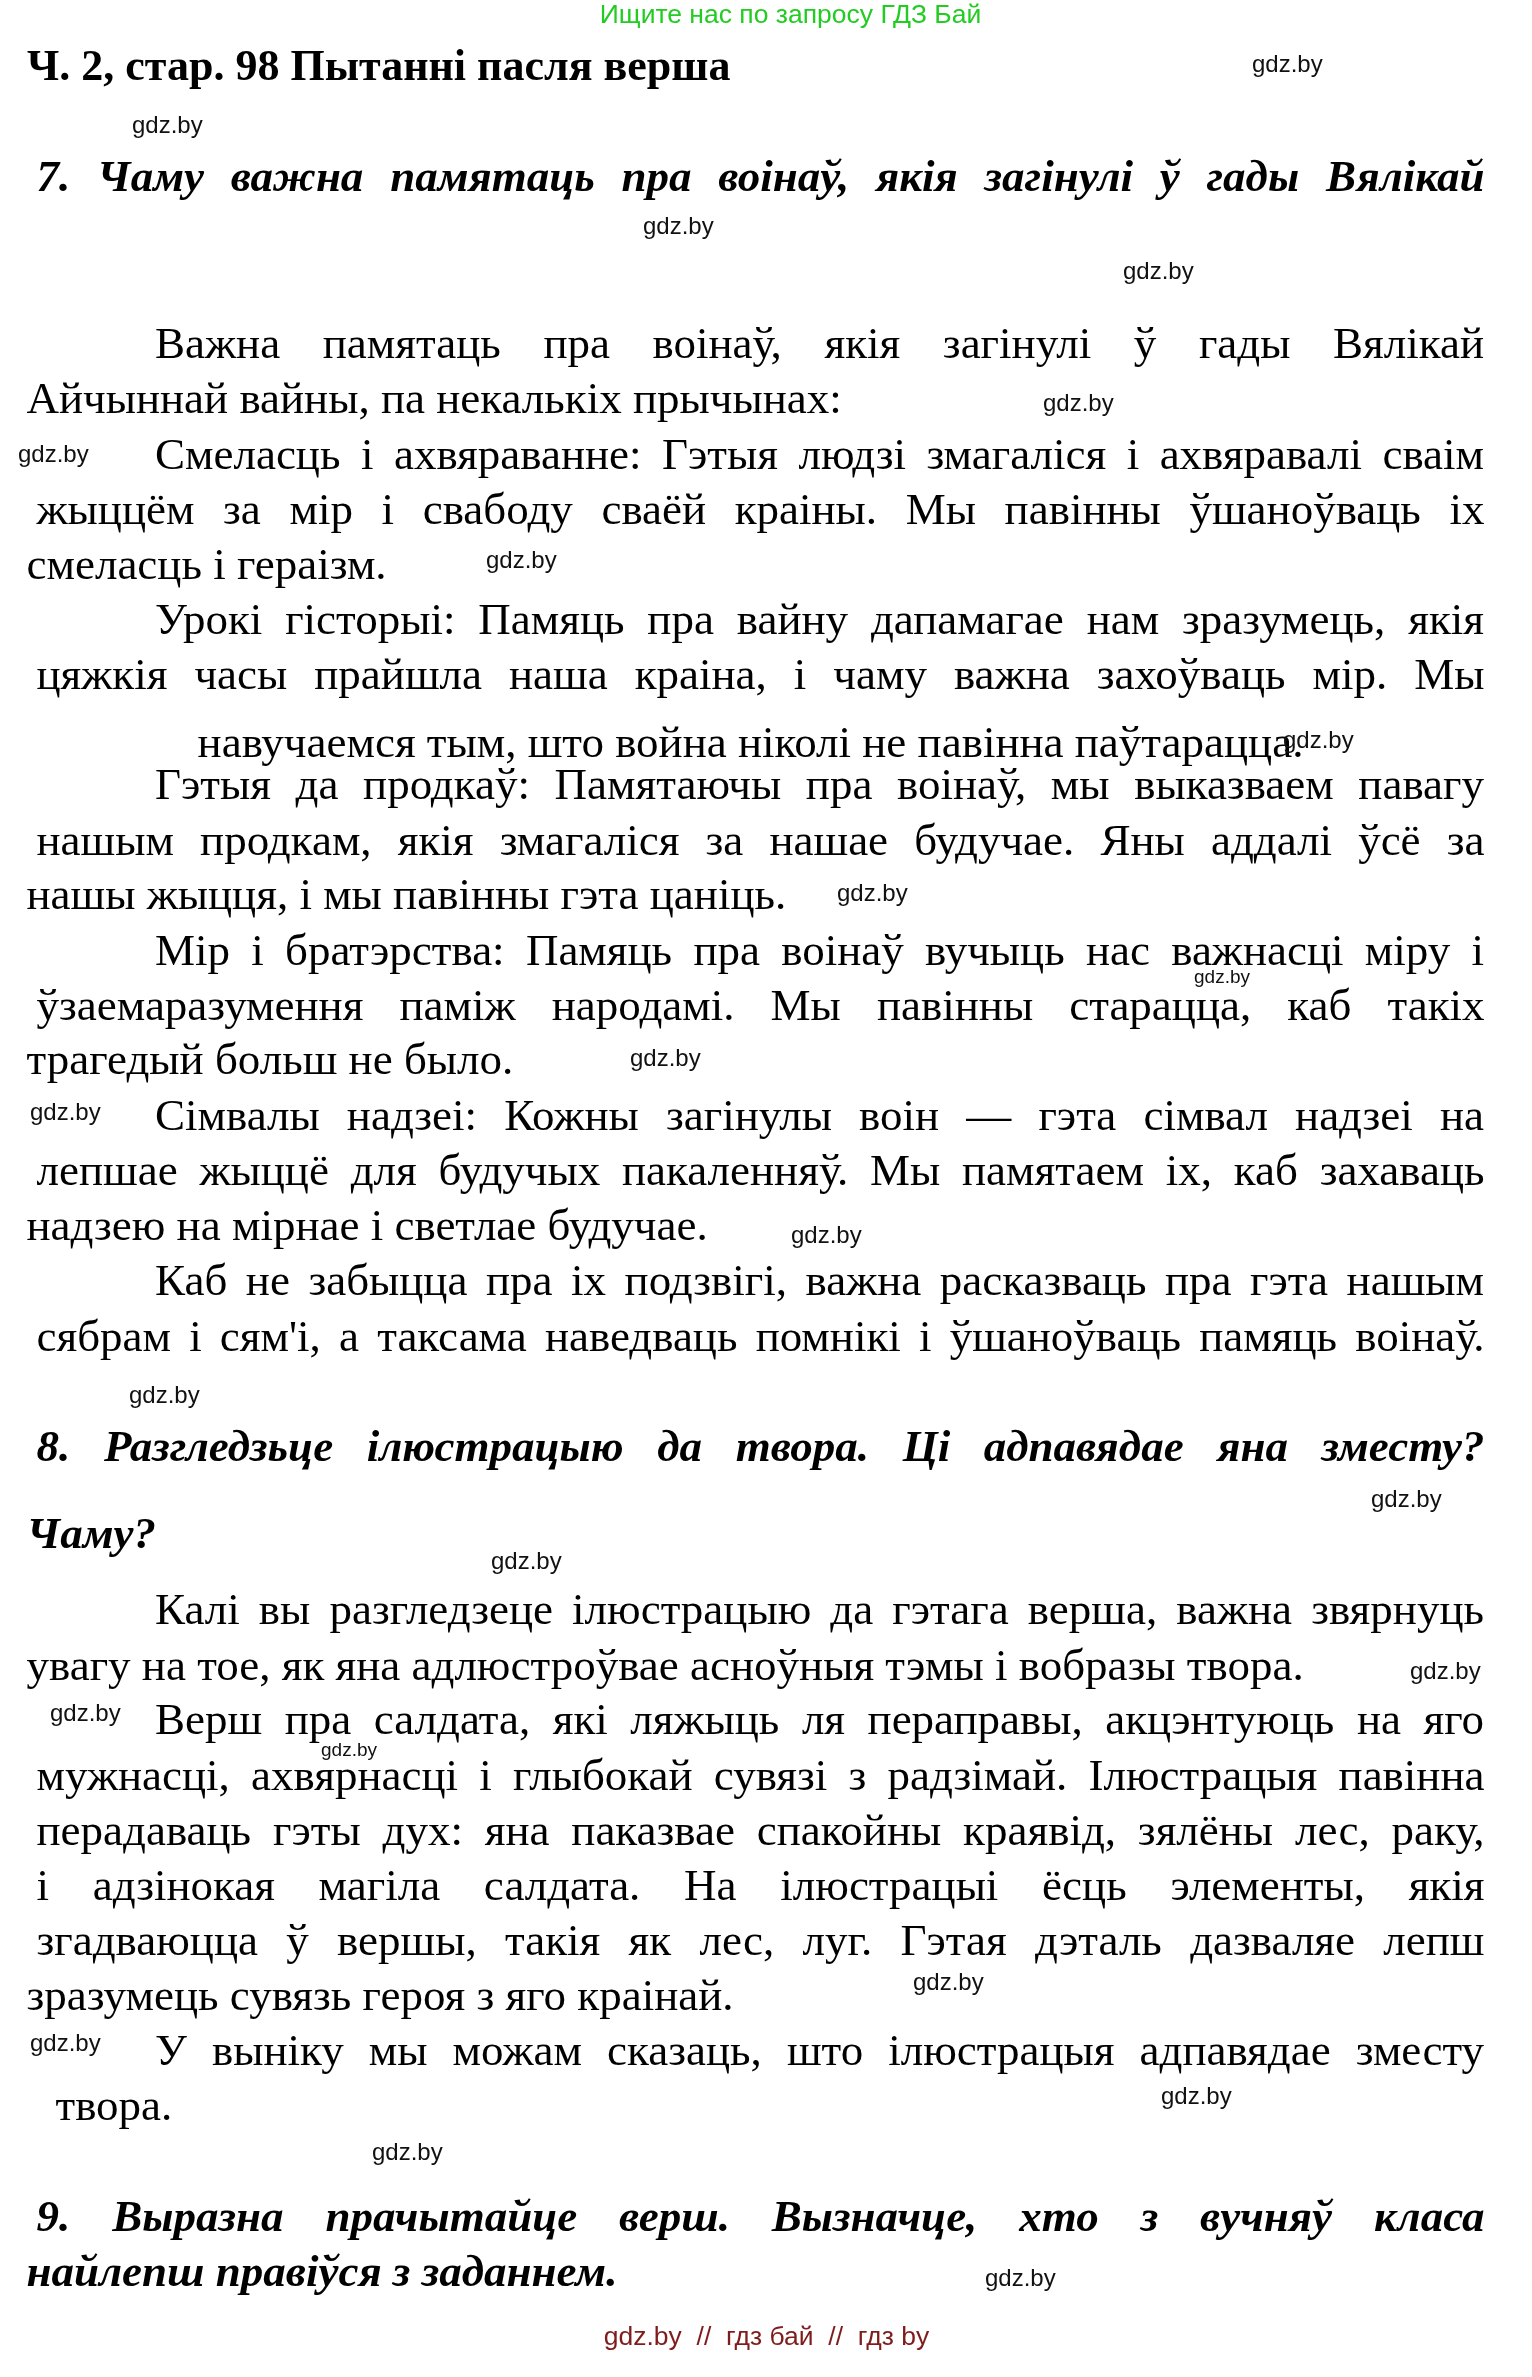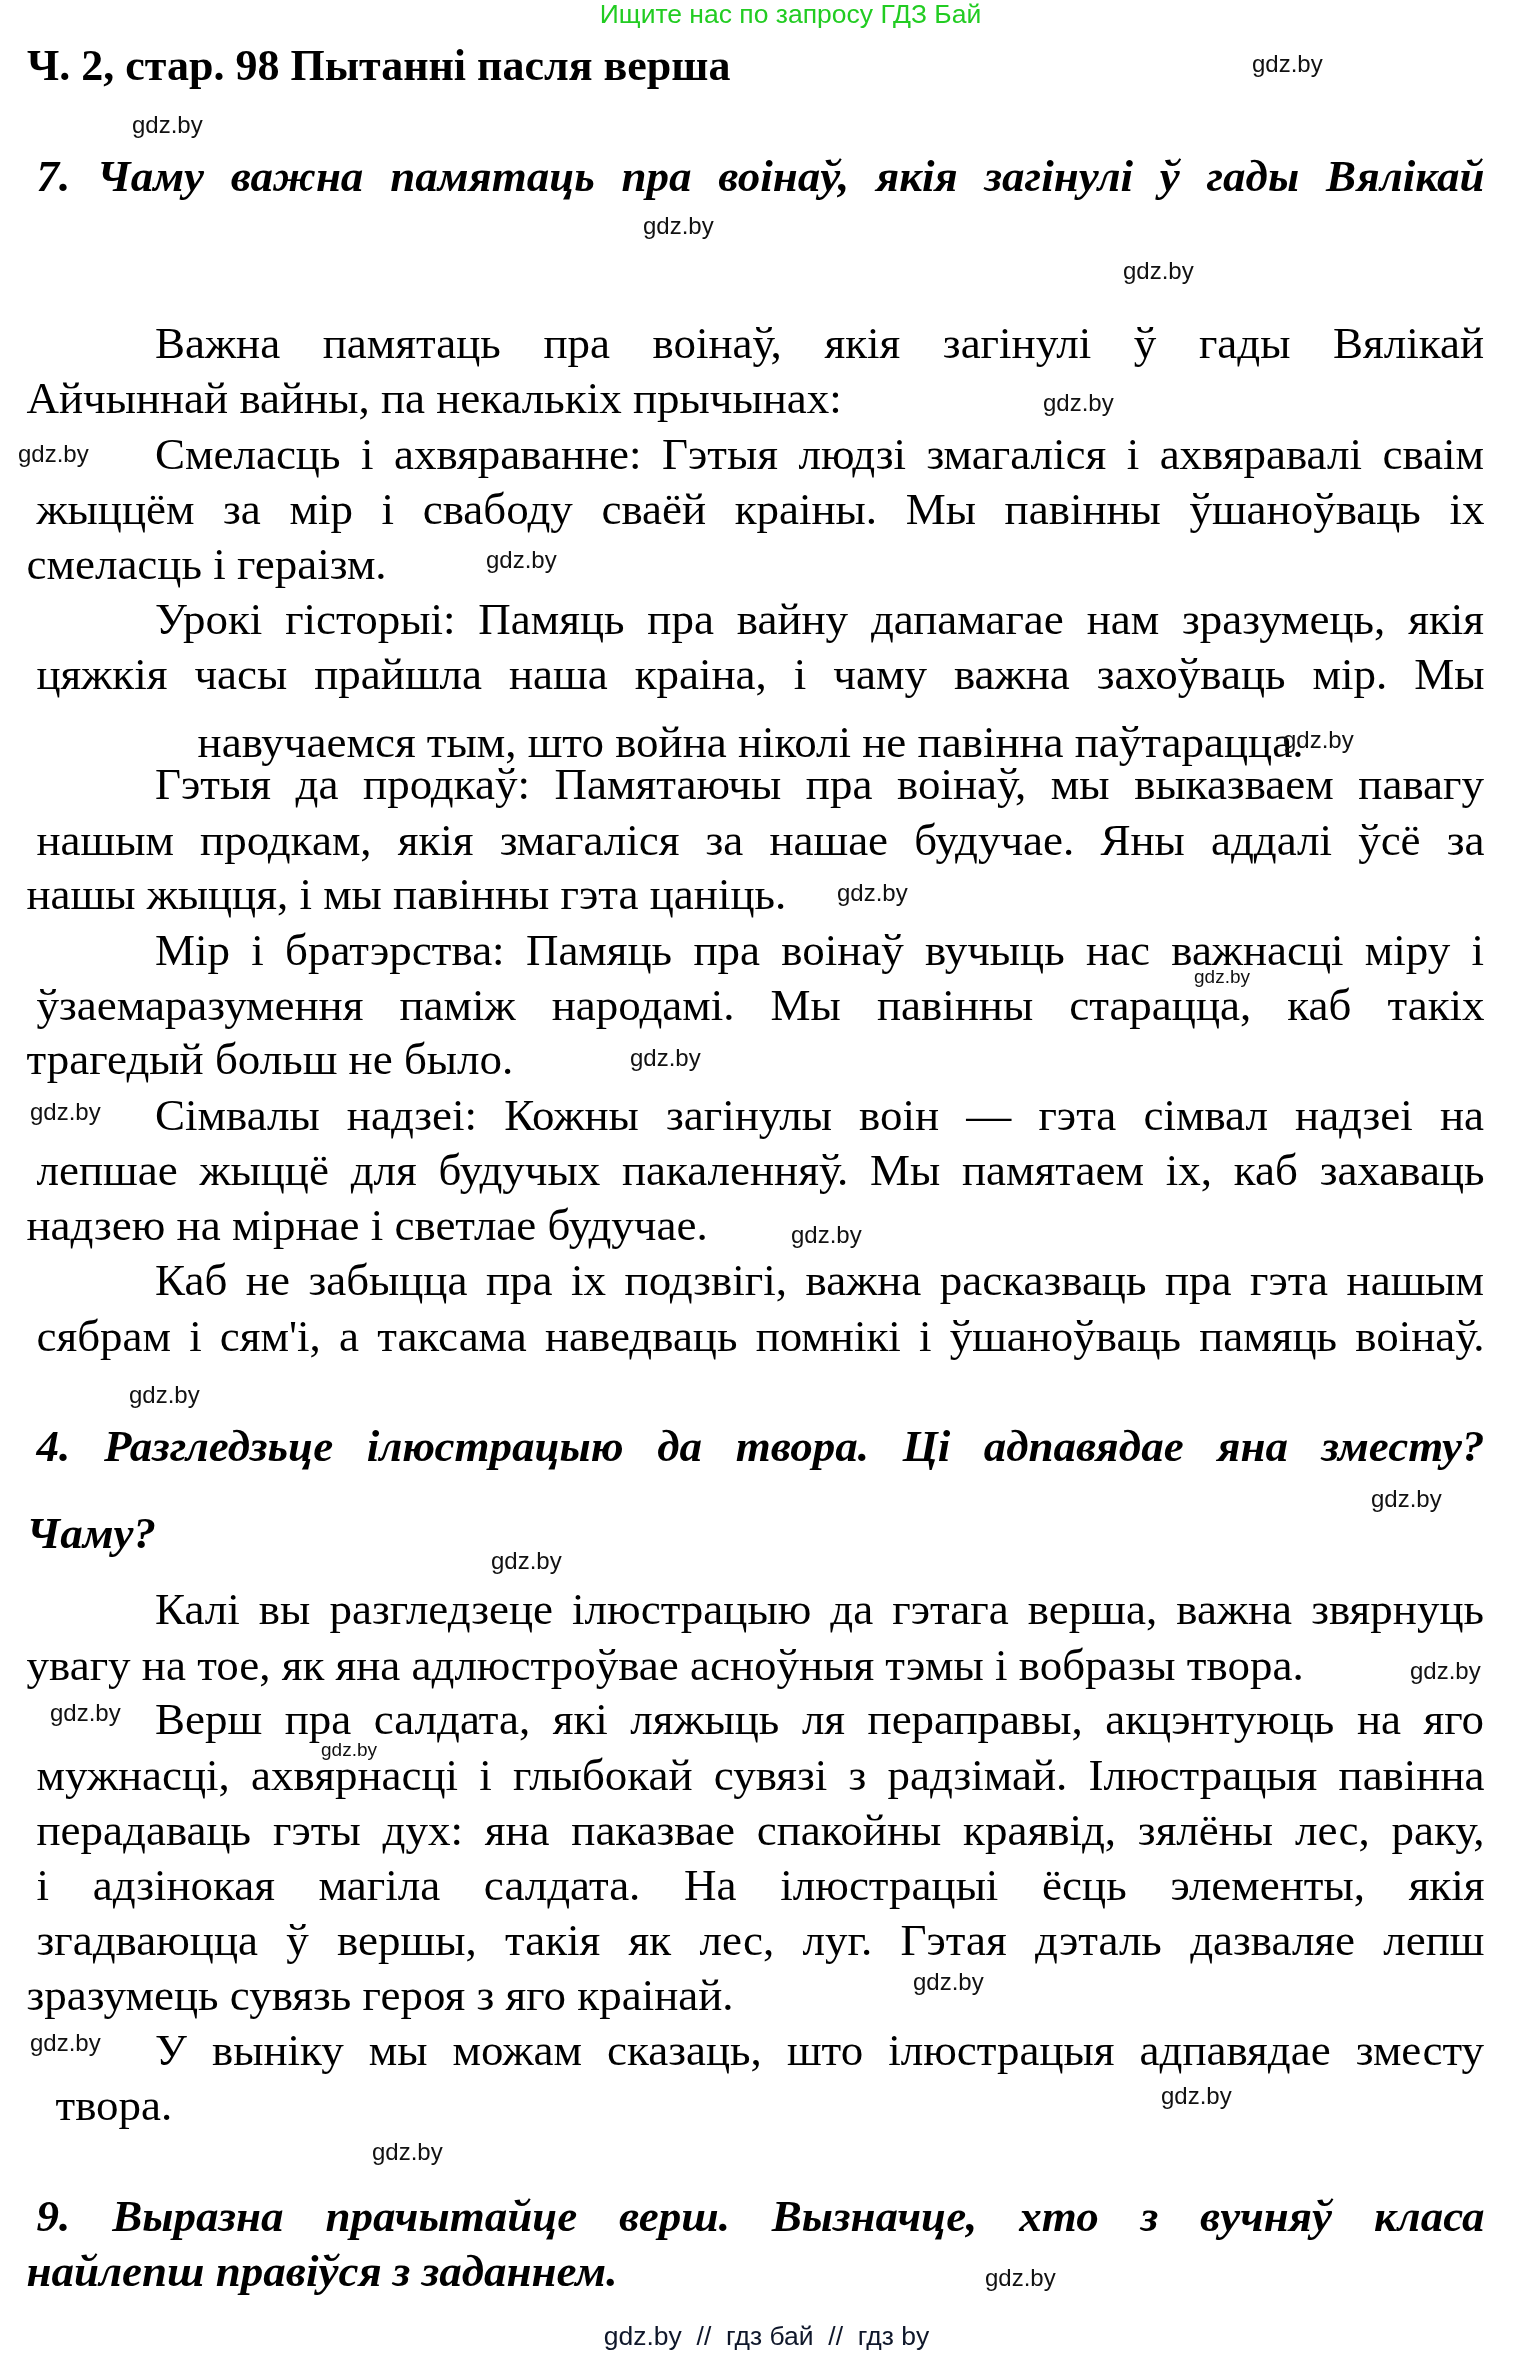--- a/index.html
+++ b/index.html
@@ -25,21 +25,21 @@
   .indent { left: 145px; width: 1329px; }
   .q { font-weight: bold; font-style: italic; }
   .wm {
     position: absolute; font-family: "Liberation Sans", sans-serif; font-size: 24px; line-height: 26.5px;
     color: #111;
   }
   .wm.sm { font-size: 19px; line-height: 21.5px; }
   .footer {
     position: absolute; left: 0; top: 2320px; width: 1533px; text-align: center;
     font-family: "Liberation Sans", sans-serif; font-size: 26.5px; line-height: 33px;
-    color: #0f172a; white-space: pre;
+    color: #7f1d1d; white-space: pre;
   }
 </style>
 </head>
 <body>
 
 <div class="page">
 
   <div class="banner">Ищите нас по запросу ГДЗ Бай</div>
 
   <div class="title">Ч. 2, стар. 98 Пытанні пасля верша</div>
@@ -59,21 +59,21 @@
   <div class="line" style="top:867px;">нашы жыцця, і мы павінны гэта цаніць.</div>
   <div class="line just indent" style="top:923px;">Мір і братэрства: Памяць пра воінаў вучыць нас важнасці міру і</div>
   <div class="line just" style="top:978px;">ўзаемаразумення паміж народамі. Мы павінны старацца, каб такіх</div>
   <div class="line" style="top:1032px;">трагедый больш не было.</div>
   <div class="line just indent" style="top:1088px;">Сімвалы надзеі: Кожны загінулы воін — гэта сімвал надзеі на</div>
   <div class="line just" style="top:1143px;">лепшае жыццё для будучых пакаленняў. Мы памятаем іх, каб захаваць</div>
   <div class="line" style="top:1198px;">надзею на мірнае і светлае будучае.</div>
   <div class="line just indent" style="top:1253px;">Каб не забыцца пра іх подзвігі, важна расказваць пра гэта нашым</div>
   <div class="line just" style="top:1309px;">сябрам і сям'і, а таксама наведваць помнікі і ўшаноўваць памяць воінаў.</div>
 
-  <div class="line q just" style="top:1419px;">4. Разгледзьце ілюстрацыю да твора. Ці адпавядае яна зместу?</div>
+  <div class="line q just" style="top:1419px;">8. Разгледзьце ілюстрацыю да твора. Ці адпавядае яна зместу?</div>
   <div class="line q" style="top:1506px;">Чаму?</div>
 
   <div class="line just indent" style="top:1582px;">Калі вы разгледзеце ілюстрацыю да гэтага верша, важна звярнуць</div>
   <div class="line" style="top:1638px;">увагу на тое, як яна адлюстроўвае асноўныя тэмы і вобразы твора.</div>
   <div class="line just indent" style="top:1692px;">Верш пра салдата, які ляжыць ля пераправы, акцэнтуюць на яго</div>
   <div class="line just" style="top:1748px;">мужнасці, ахвярнасці і глыбокай сувязі з радзімай. Ілюстрацыя павінна</div>
   <div class="line just" style="top:1803px;">перадаваць гэты дух: яна паказвае спакойны краявід, зялёны лес, раку,</div>
   <div class="line just" style="top:1858px;">і адзінокая магіла салдата. На ілюстрацыі ёсць элементы, якія</div>
   <div class="line just" style="top:1913px;">згадваюцца ў вершы, такія як лес, луг. Гэтая дэталь дазваляе лепш</div>
   <div class="line" style="top:1968px;">зразумець сувязь героя з яго краінай.</div>

